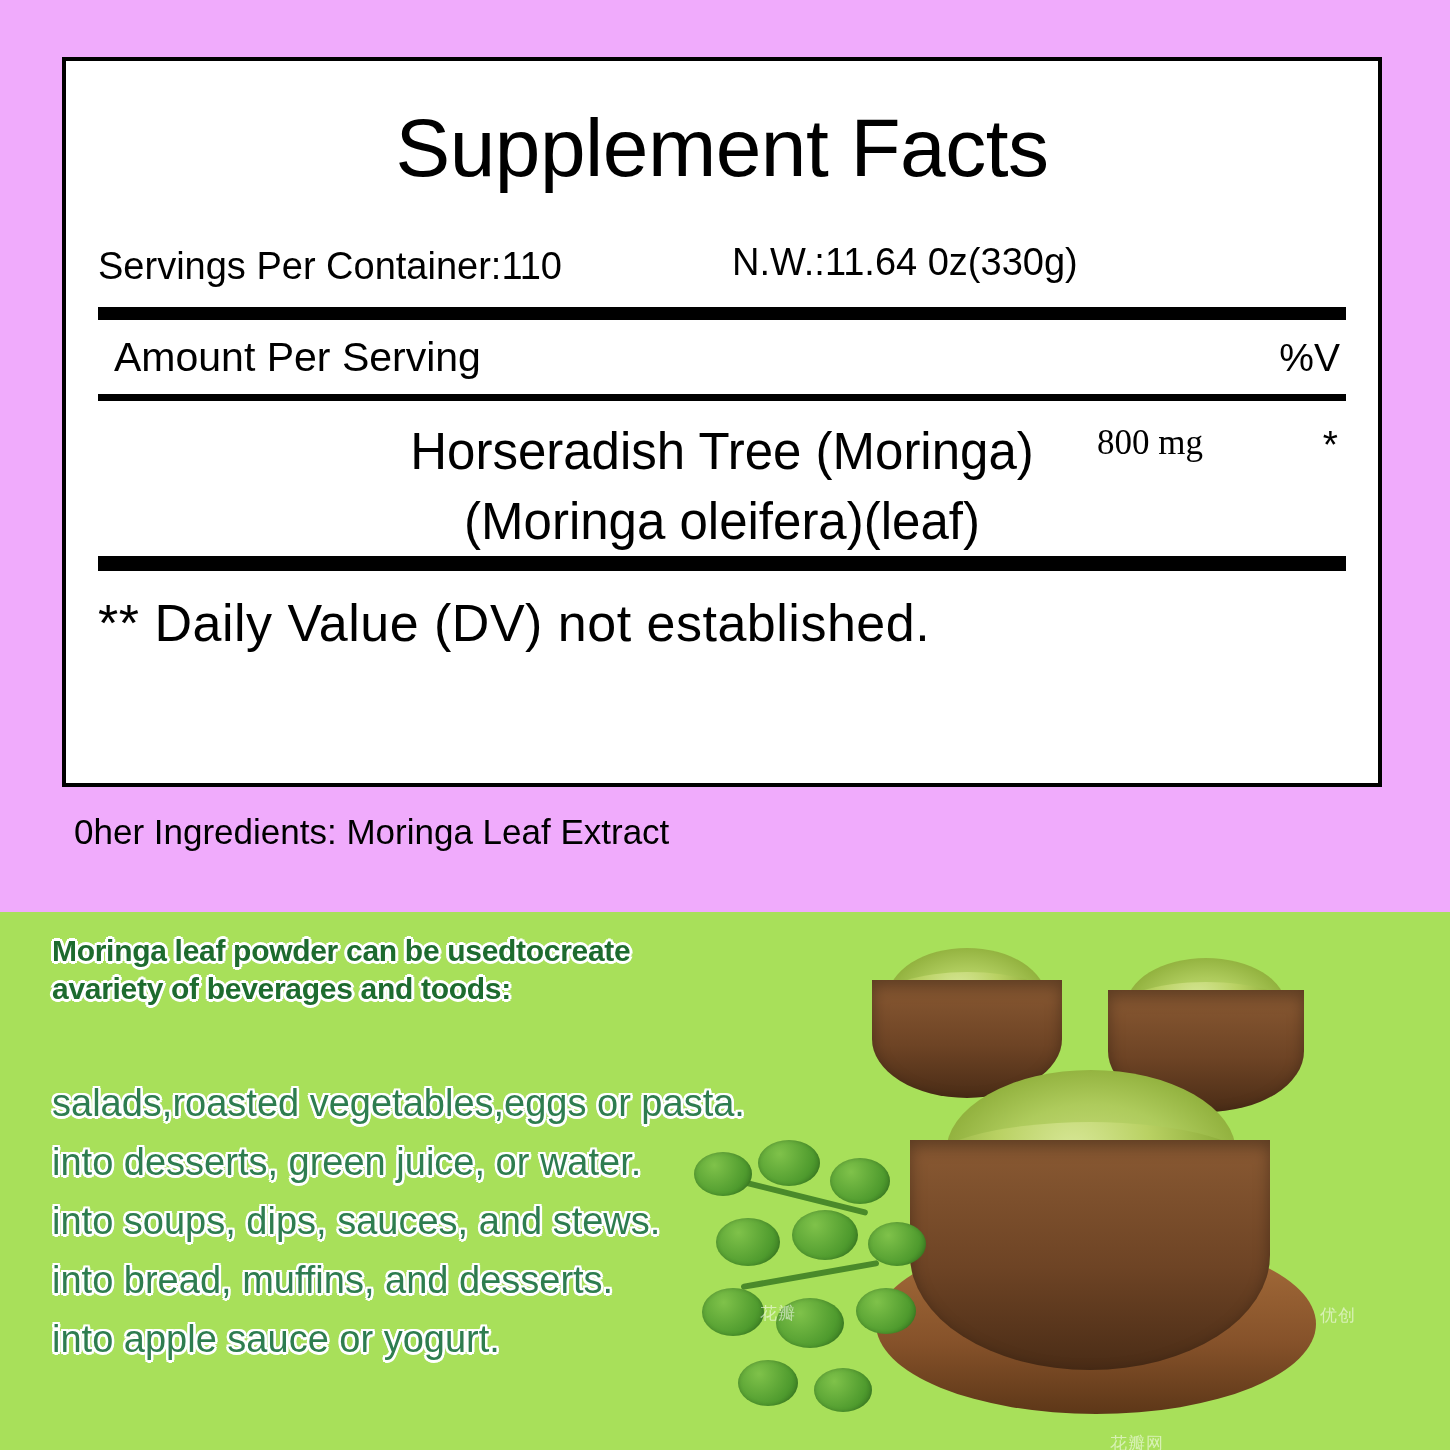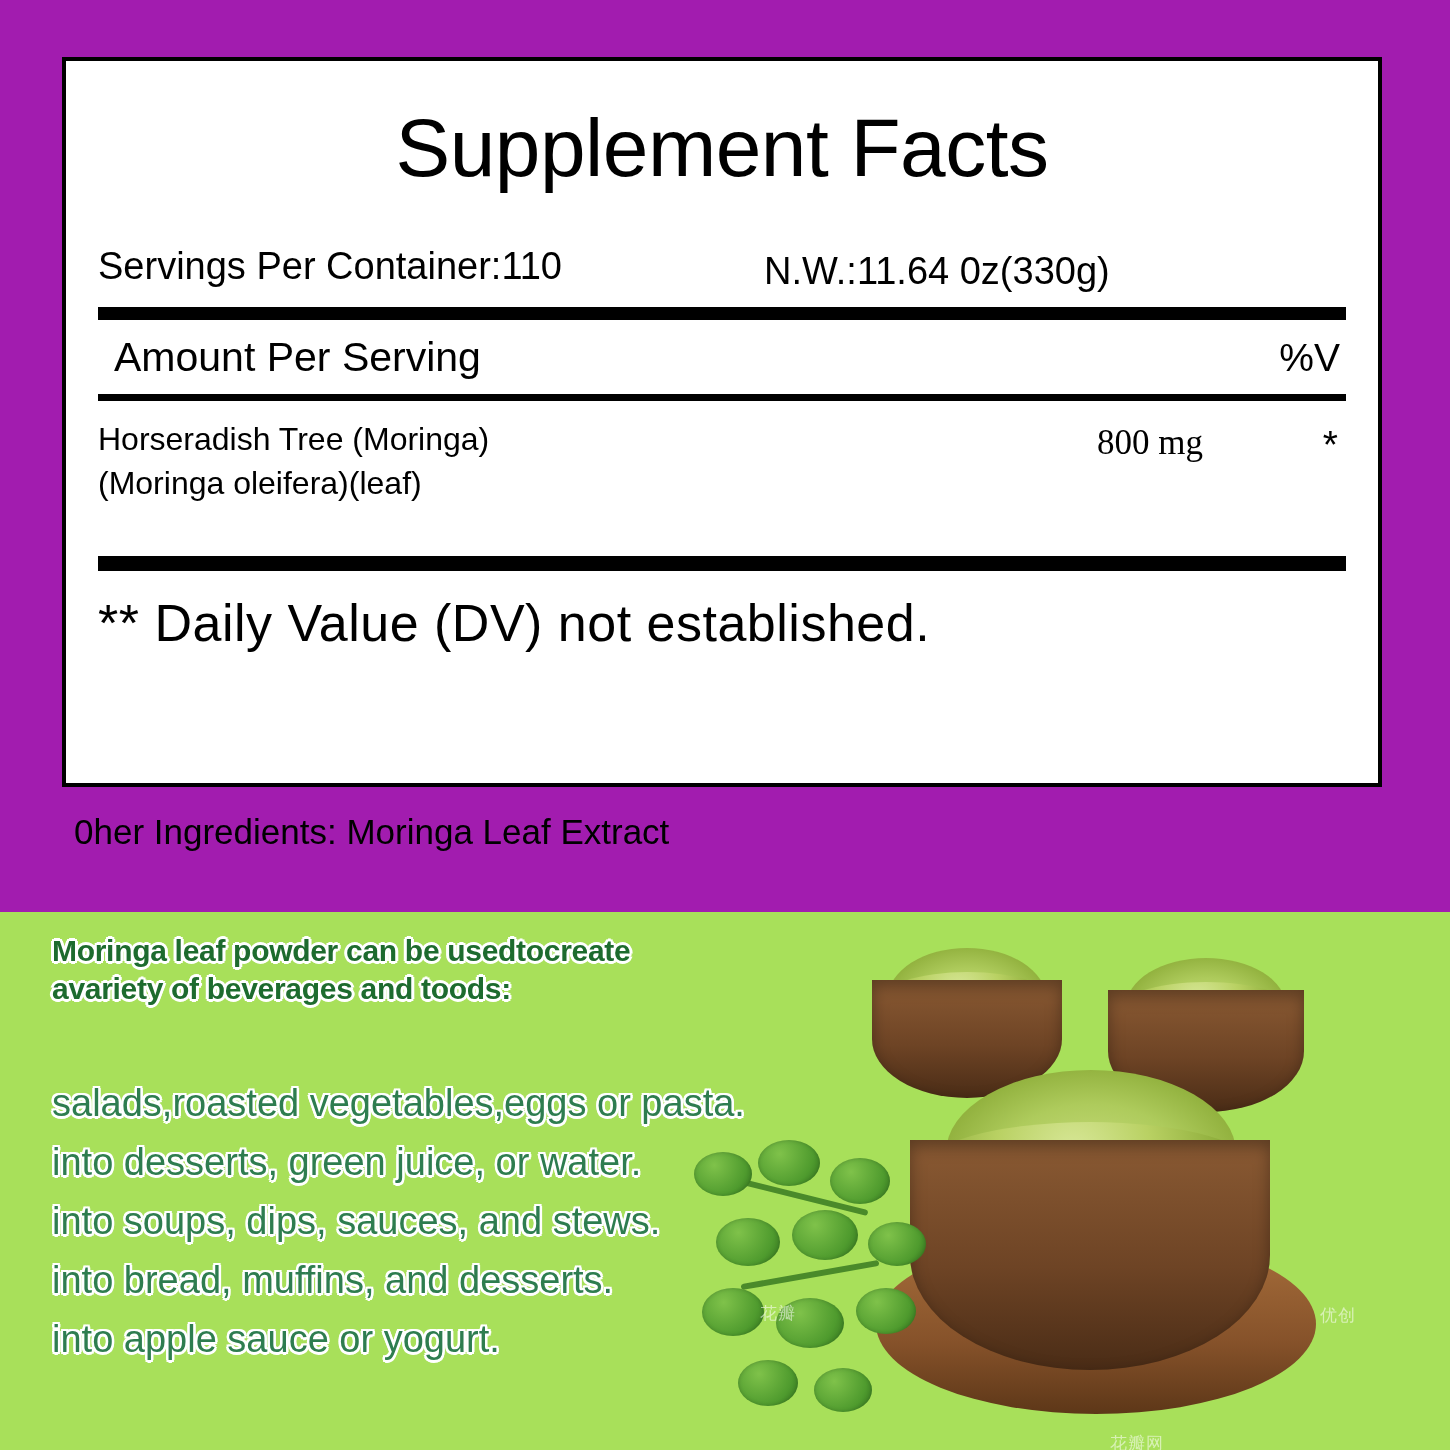--- a/index.html
+++ b/index.html
@@ -7,21 +7,21 @@
     margin: 0; padding: 0;
     width: 1450px; height: 1450px;
     background: #ffffff;
     font-family: "Liberation Sans", sans-serif;
     overflow: hidden;
   }
   #page {
     position: relative;
     width: 1450px;
     height: 1450px;
-    background: #a21caf;
+    background: #f0abfc;
   }
 
   
   .sf-panel {
     position: absolute;
     left: 62px;
     top: 57px;
     width: 1320px;
     height: 730px;
     border: 4px solid #000000;
@@ -41,22 +41,21 @@
     padding: 0 32px;
   }
   .sf-line {
     font-size: 38px;
     line-height: 1.36;
     color: #000;
     white-space: nowrap;
   }
   .sf-line-row {
     display: flex;
-    align-items: flex-end;
-    gap: 32px;
+    align-items: flex-start;
   }
   .sf-line-row .left { flex: 0 0 auto; }
   .sf-line-row .right {
     margin-left: 170px;
     font-size: 38px;
   }
 
   .rule-thick {
     height: 13px;
     background: #000;
@@ -87,23 +86,24 @@
   }
   .sf-amount-row .label { flex: 1 1 auto; }
   .sf-amount-row .dv { flex: 0 0 auto; font-size: 39px; padding-right: 6px;}
 
   .sf-ingredient {
     padding: 16px 32px 0 32px;
     position: relative;
     height: 155px;
   }
   .ing-name {
-    font-size: 32px;
+    font-size: 51px;
     line-height: 1.38;
     color: #000;
+    text-align: center;
   }
   .ing-amount {
     position: absolute;
     right: 175px;
     top: 22px;
     font-size: 35px;
     color: #000;
     font-family: Liberation Serif, serif;
   }
   .ing-dv {

